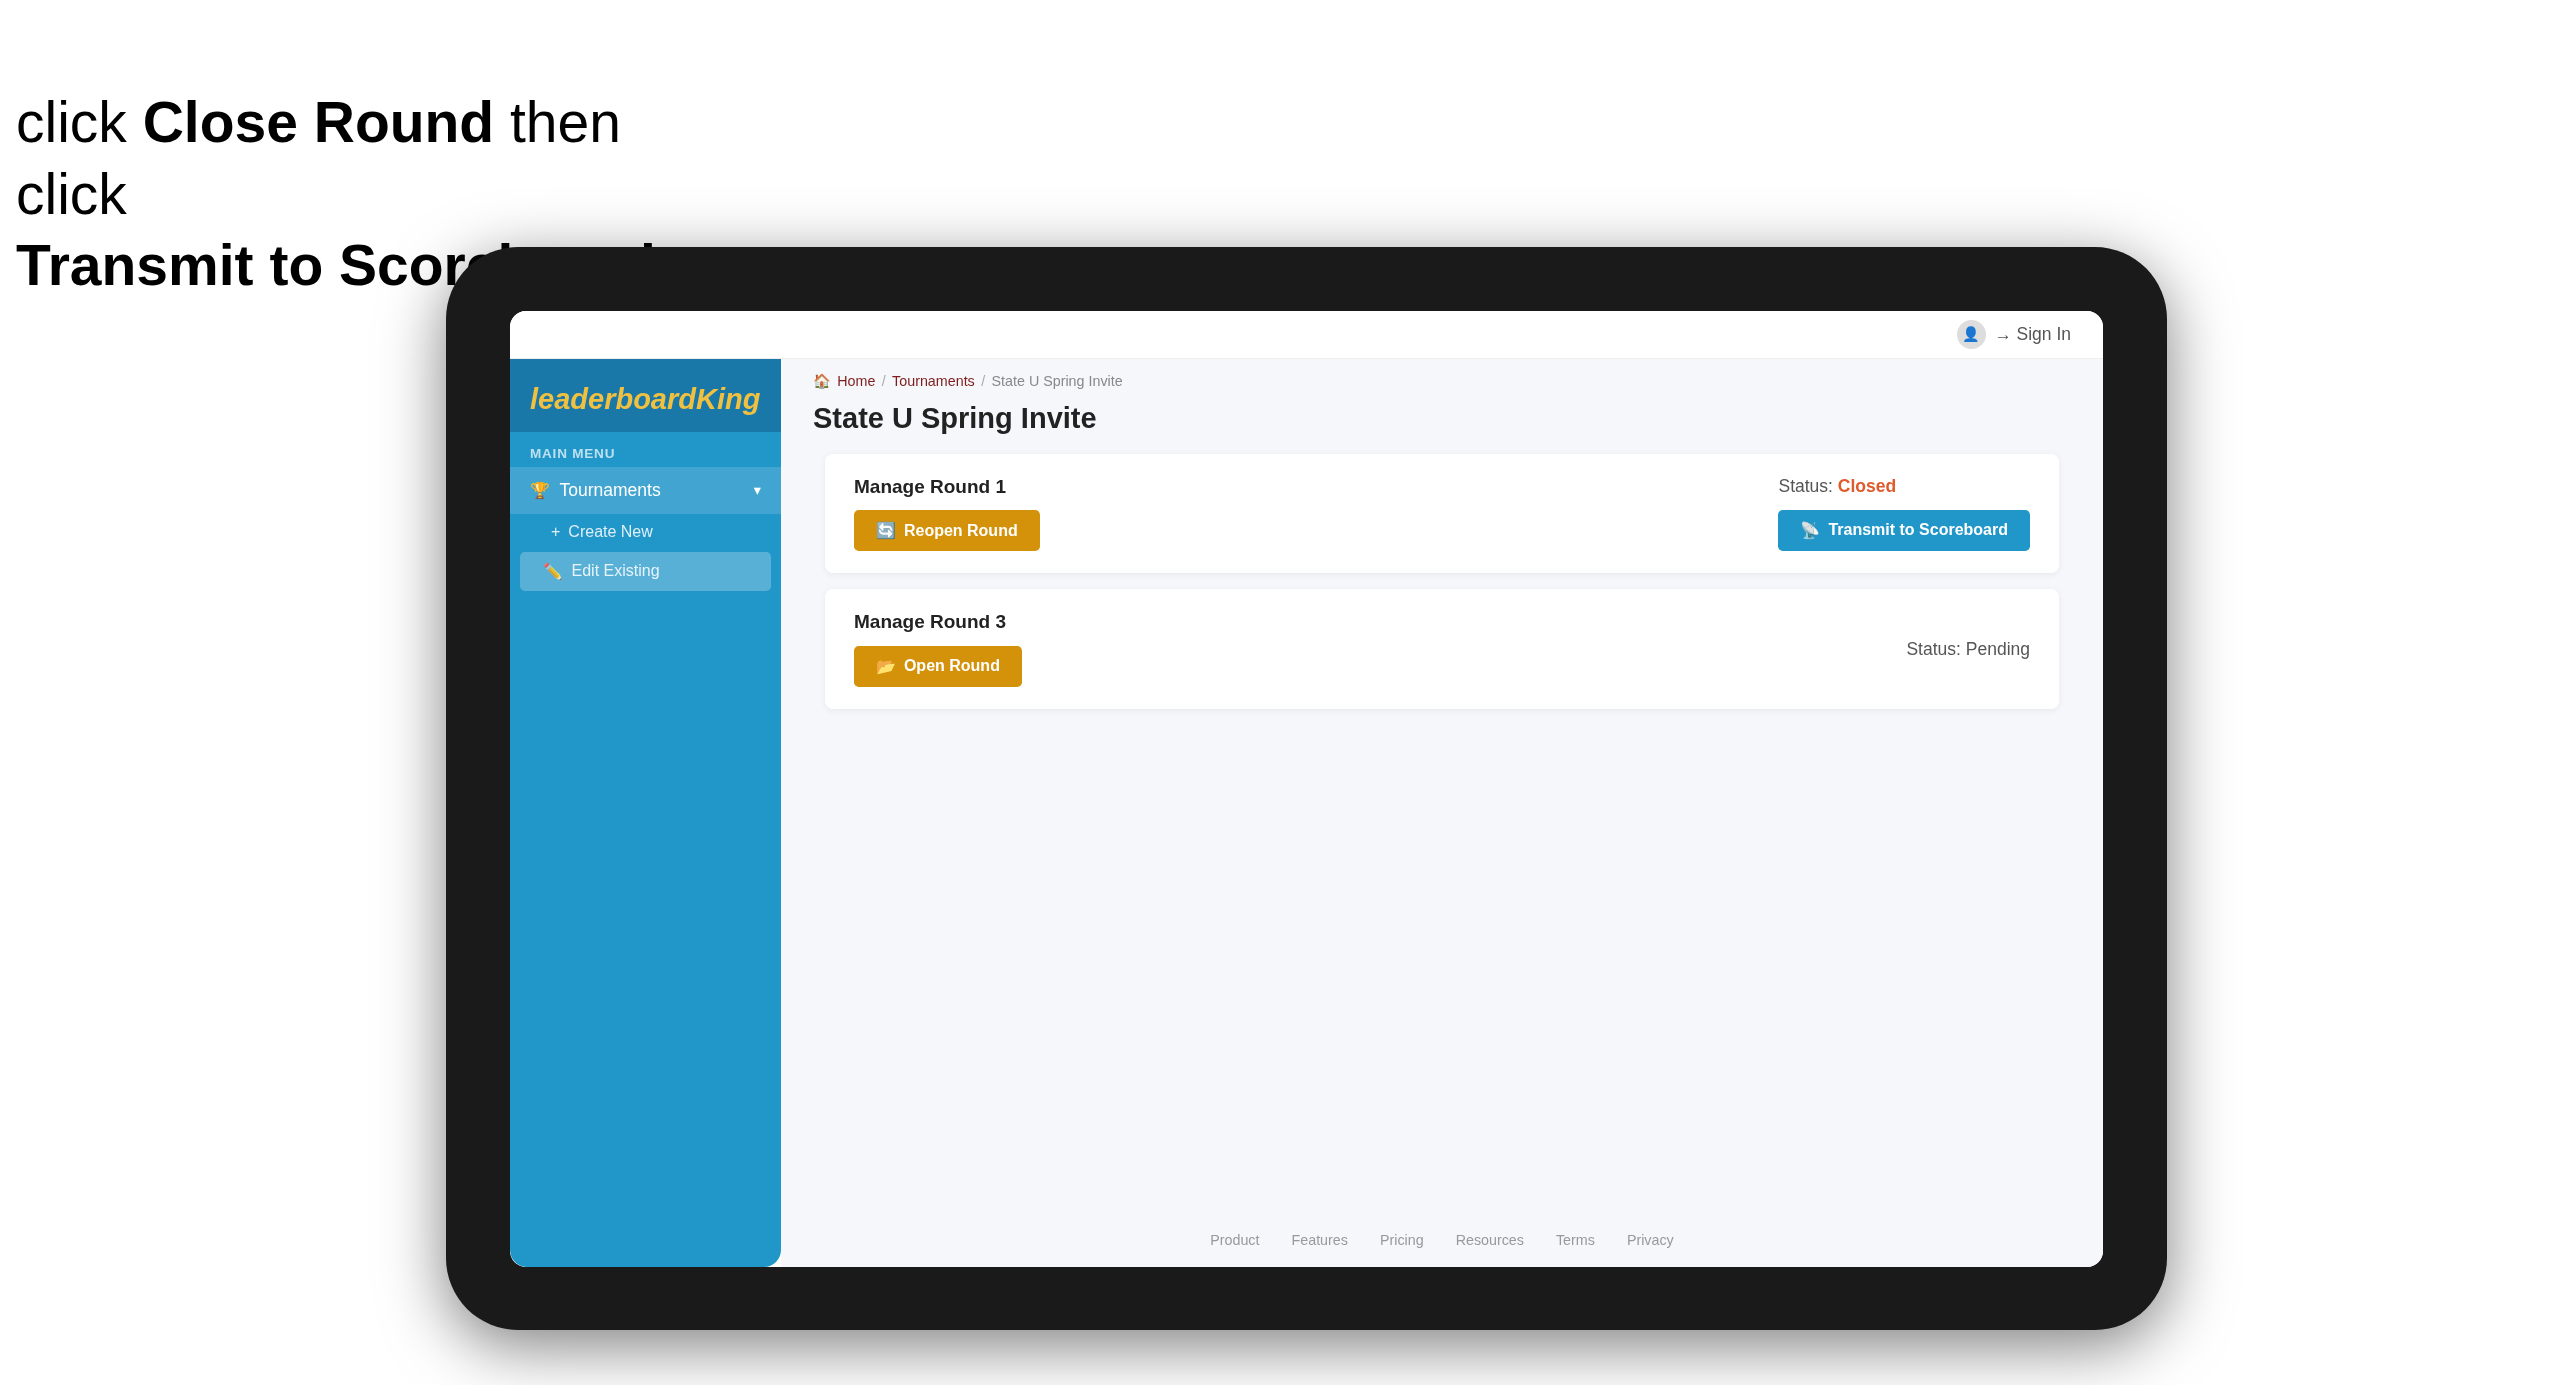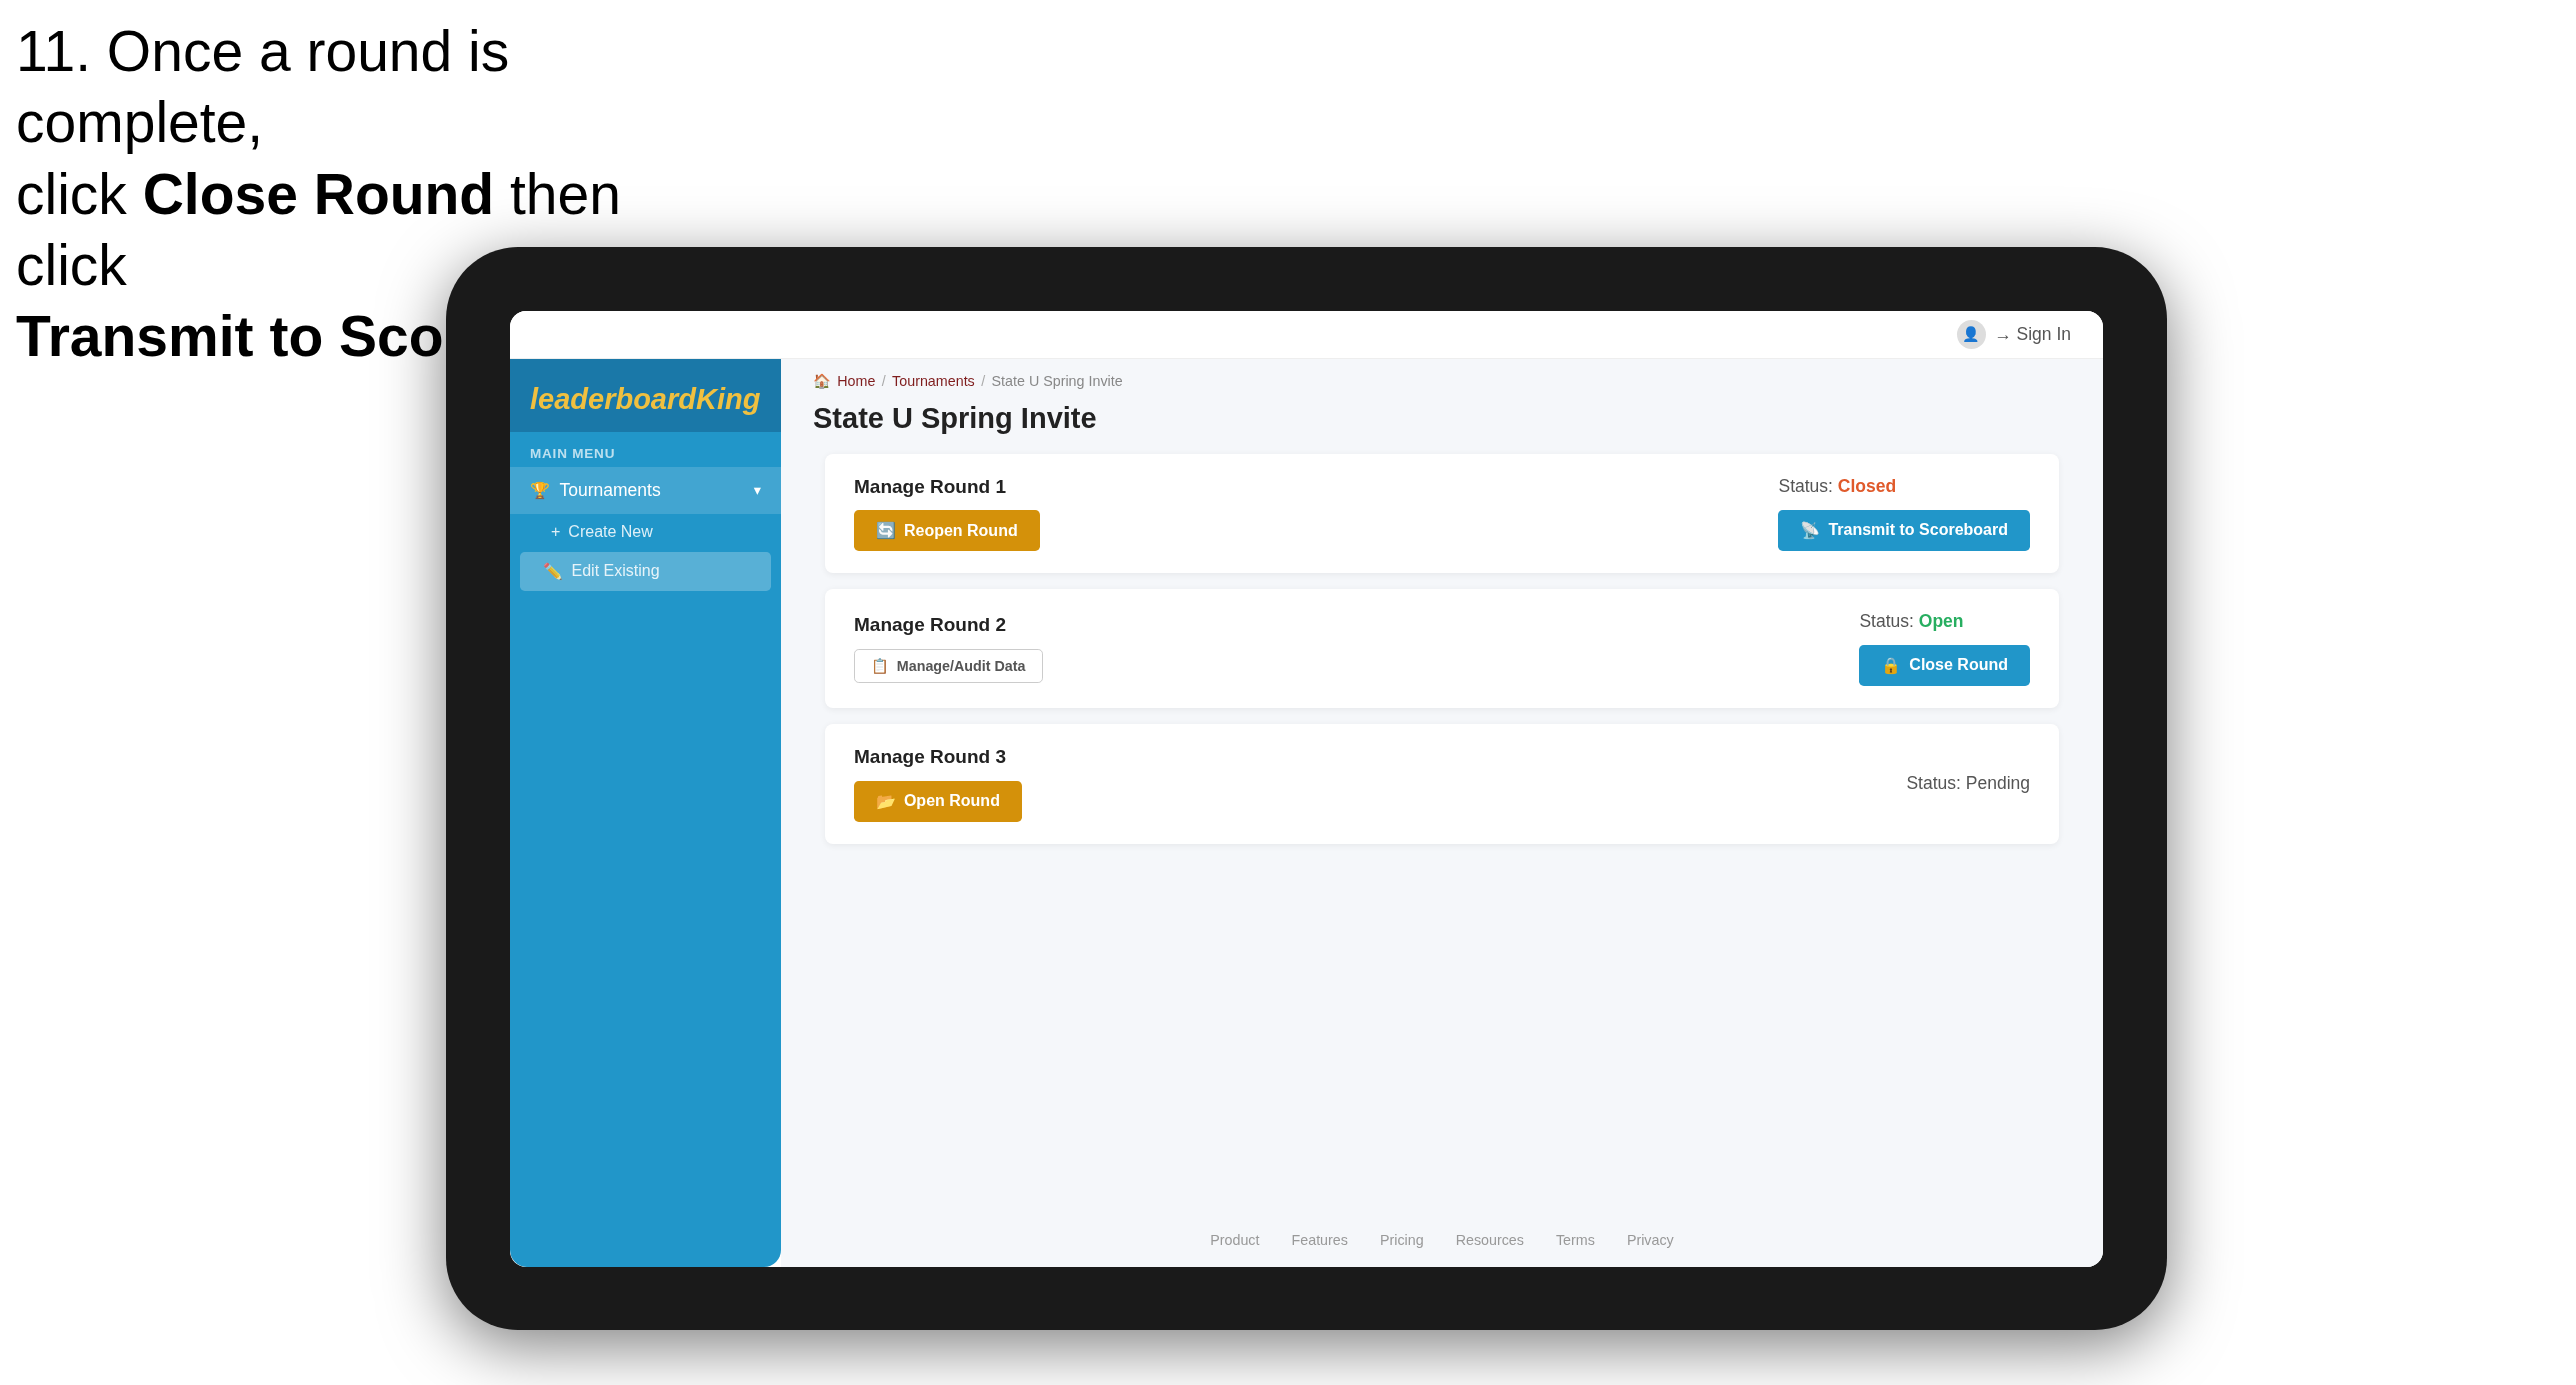--- a/index.html
+++ b/index.html
@@ -286,21 +286,21 @@
     }
     .footer a {
       color: #999;
       text-decoration: none;
     }
   </style>
 </head>
 <body>
 
 <div class="instruction-text">
-  <span>11. Once a round is complete,</span><br>
+  <br>
   <span>
     <span>click </span><strong>Close Round</strong><span> then click</span>
   </span><br>
   <strong>Transmit to Scoreboard.</strong>
 </div>
 
 <svg class="arrow-overlay" viewBox="0 0 3234 1740">
   <line x1="800" y1="340" x2="1550" y2="780" stroke="#e0264a" stroke-width="12" marker-end="url(#arrowhead)"></line>
   <defs>
     <marker id="arrowhead" markerWidth="14" markerHeight="10" refX="12" refY="5" orient="auto">
@@ -374,39 +374,20 @@
                 <span>Status:</span>
                 <span class="status-closed">Closed</span>
               </div>
               <button class="btn btn-blue">
                 <span>📡</span>
                 <span>Transmit to Scoreboard</span>
               </button>
             </div>
           </div>
 
-          <div class="round-section">
-            <div class="round-left">
-              <div class="round-title">Manage Round 2</div>
-              <button class="btn btn-outline">
-                <span>📋</span>
-                <span>Manage/Audit Data</span>
-              </button>
-            </div>
-            <div class="round-right">
-              <div class="status-text">
-                <span>Status:</span>
-                <span class="status-open">Open</span>
-              </div>
-              <button class="btn btn-blue">
-                <span>🔒</span>
-                <span>Close Round</span>
-              </button>
-            </div>
-          </div>
 
           <div class="round-section">
             <div class="round-left">
               <div class="round-title">Manage Round 3</div>
               <button class="btn btn-gold">
                 <span>📂</span>
                 <span>Open Round</span>
               </button>
             </div>
             <div class="round-right">

